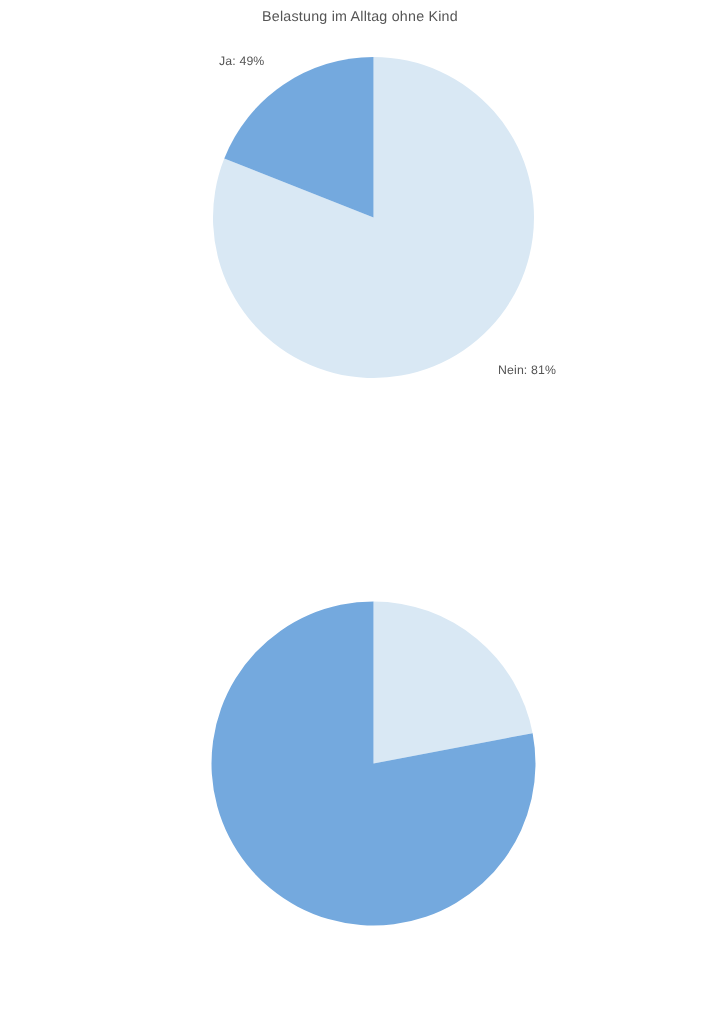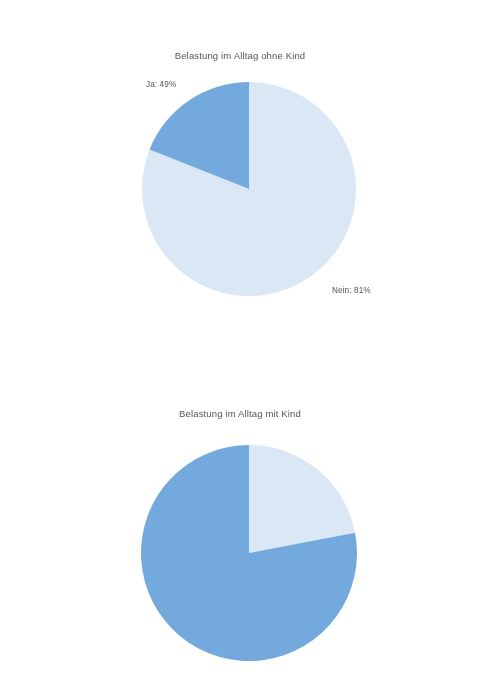--- a/index.html
+++ b/index.html
@@ -11,21 +11,20 @@
     height: 679px;
     background: #ffffff;
     font-family: "Liberation Sans", sans-serif;
     overflow: hidden;
     position: relative;
   }
   .figure {
     position: absolute;
     left: 0;
     width: 480px;
-    margin-top: 44px;
   }
   #figure-top { top: 0; height: 340px; }
   #figure-bottom { top: 340px; height: 339px; }
 
   .chart-title {
     position: absolute;
     left: 0;
     width: 480px;
     text-align: center;
     font-size: 9.5px;
@@ -78,21 +77,20 @@
     </svg>
   </div>
 
   <div class="slice-label" id="label-top-ja">Ja: 49%</div>
 
   <div class="slice-label" id="label-top-nein">Nein: 81%</div>
 </div>
 
 <div class="figure" id="figure-bottom">
 
-  <div class="chart-title">Belastung im Alltag mit Kind</div>
 
   <div class="pie-wrap">
     <svg class="pie-svg" width="480" height="339" viewBox="0 0 480 339">
 
       <path id="slice-bottom-nein" fill="#d9e8f4" d="M 249 169 L 249 61 A 108 108 0 0 1 355.0870230786984 148.76281802474173 Z"></path>
 
       <path id="slice-bottom-ja" fill="#74a9de" d="M 249 169 L 355.0870230786984 148.76281802474173 A 108 108 0 1 1 248.99999999999997 61 Z"></path>
     </svg>
   </div>
 

